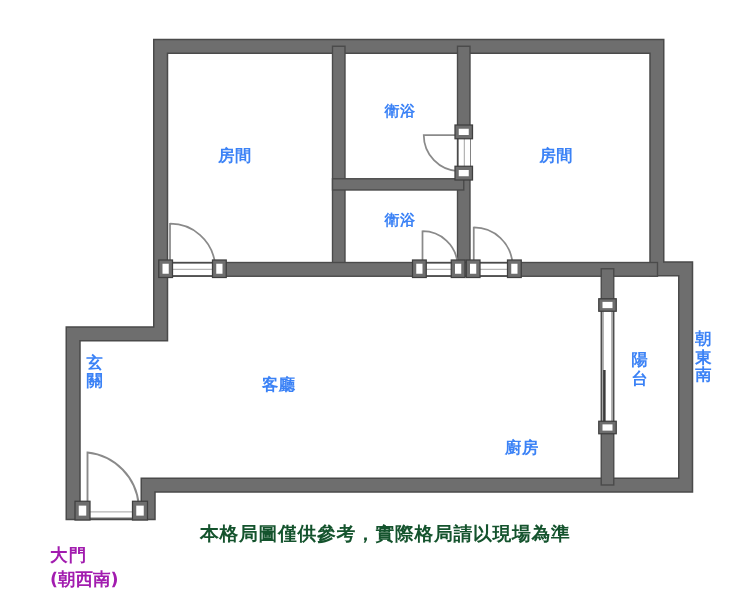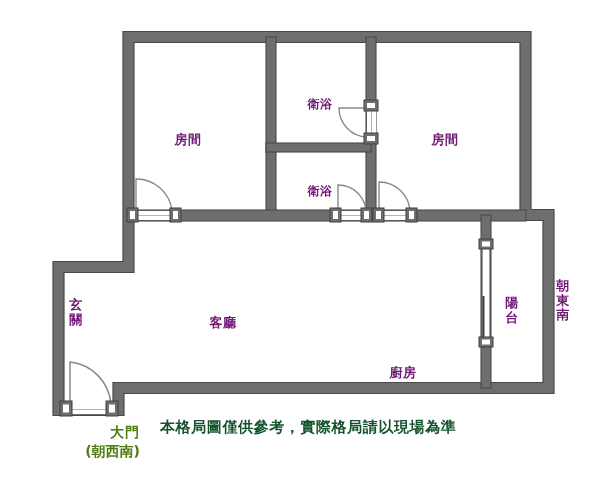--- a/index.html
+++ b/index.html
@@ -22,50 +22,49 @@
   #floorplan-svg {
     position: absolute;
     left: 0;
     top: 0;
     width: 604px;
     height: 480px;
     display: block;
   }
   .room-label {
     position: absolute;
-    color: #701a75;
+    color: #3b82f6;
     font-weight: bold;
     font-size: 13px;
     line-height: 1.12;
     letter-spacing: 0.5px;
     white-space: nowrap;
     text-align: center;
-    font-family: Liberation Mono, monospace;
-    margin-top: 16px;
+    font-family: Liberation Sans, sans-serif;
   }
   .label-bedroom-left  { left: 160px; top: 118px; width: 56px; }
   .label-bedroom-right { left: 417px; top: 118px; width: 56px; }
   .label-bath-upper    { left: 292px; top: 83px;  width: 56px; font-size: 12px; }
   .label-bath-lower    { left: 292px; top: 170px; width: 56px; font-size: 12px; }
   .label-living        { left: 195px; top: 301px; width: 56px; }
-  .label-kitchen       { left: 375px; top: 351px; width: 56px; }
+  .label-kitchen       { left: 375px; top: 351px; width: 56px; text-align: right; }
   .label-foyer         { left: 66px;  top: 283px; width: 20px; font-size: 13px; }
   .label-balcony       { left: 502px; top: 281px; width: 20px; font-size: 13px; }
   .label-orient-right  { left: 553px; top: 264px; width: 20px; font-size: 13px; }
   .label-foyer span,
   .label-balcony span,
   .label-orient-right span { display: block; }
 
   .door-caption {
     position: absolute;
     left: 40px;
-    top: 424px;
+    top: 436px;
     width: 100px;
-    text-align: right;
-    color: #4d7c0f;
+    text-align: left;
+    color: #a21caf;
     font-family: "DejaVu Sans", "Liberation Sans", sans-serif;
   }
   .door-caption .caption-main {
     display: block;
     font-size: 14px;
     font-weight: bold;
     letter-spacing: 1px;
   }
   .door-caption .caption-sub {
     display: block;

